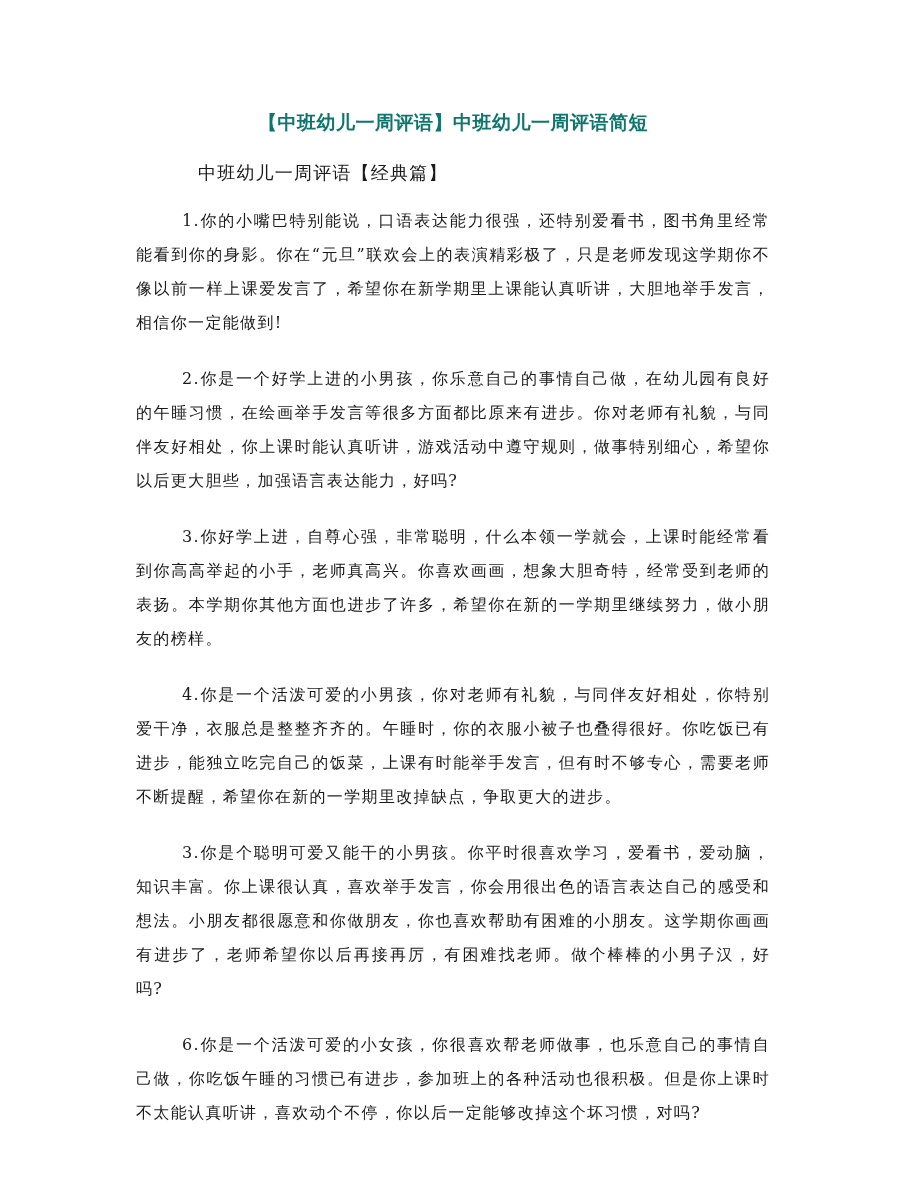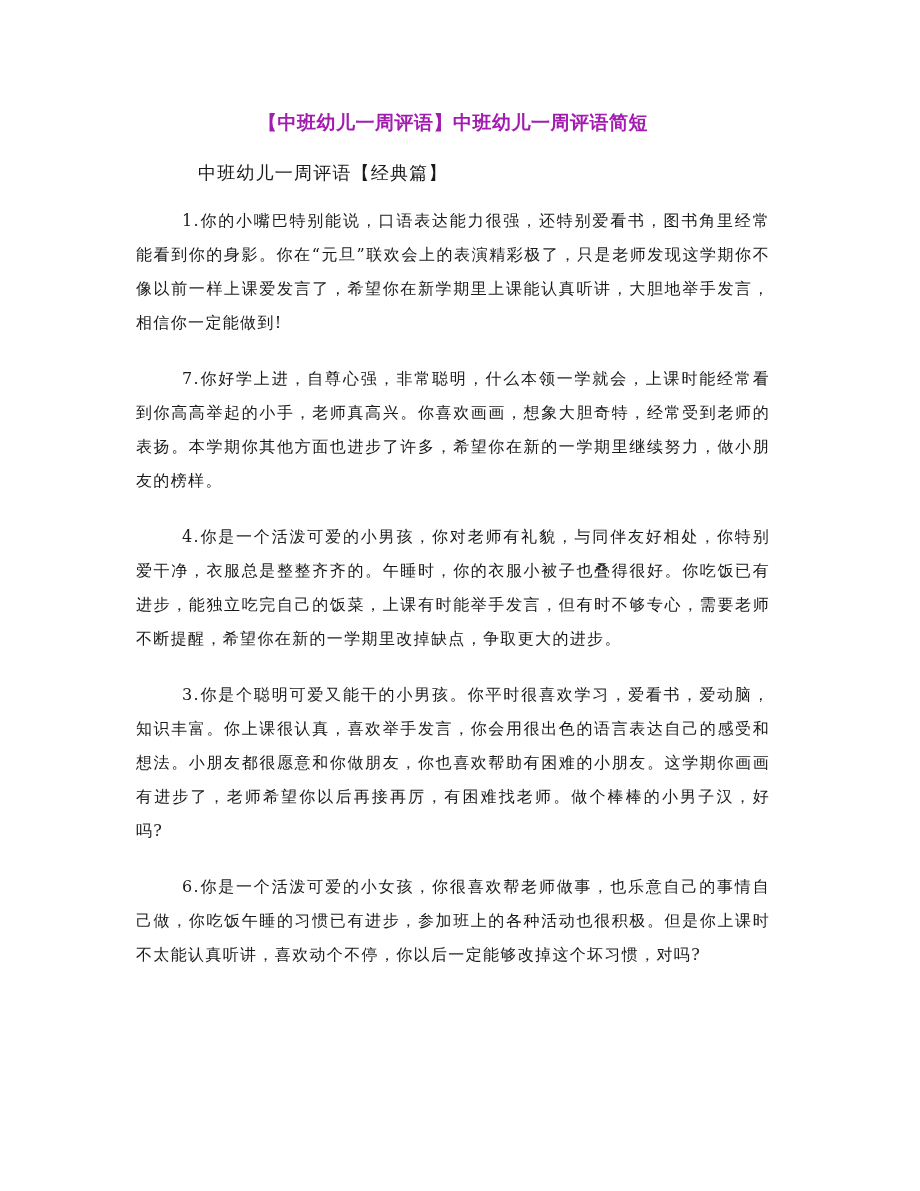--- a/index.html
+++ b/index.html
@@ -20,21 +20,21 @@
       left: 136px;
       width: 634px;
       top: 106px;
       text-align: center;
       font-family: "DejaVu Sans", "Liberation Sans", sans-serif;
       font-weight: bold;
       font-size: 19px;
       line-height: 32px;
       letter-spacing: 0.5px;
       margin: 0;
-      color: #a21caf;
+      color: #0f766e;
     }
     .section-heading {
       position: absolute;
       left: 152px;
       top: 157px;
       width: 634px;
       font-size: 18px;
       line-height: 31px;
       text-indent: 46px;
       margin: 0;
@@ -60,17 +60,18 @@
   </style>
 </head>
 <body>
 
 <h1 class="doc-title">【中班幼儿一周评语】中班幼儿一周评语简短</h1>
 
 <p class="section-heading">中班幼儿一周评语【经典篇】</p>
 
 <div class="body-text">
   <p class="para">1.你的小嘴巴特别能说，口语表达能力很强，还特别爱看书，图书角里经常能看到你的身影。你在“元旦”联欢会上的表演精彩极了，只是老师发现这学期你不像以前一样上课爱发言了，希望你在新学期里上课能认真听讲，大胆地举手发言，相信你一定能做到!</p>
-  <p class="para">7.你好学上进，自尊心强，非常聪明，什么本领一学就会，上课时能经常看到你高高举起的小手，老师真高兴。你喜欢画画，想象大胆奇特，经常受到老师的表扬。本学期你其他方面也进步了许多，希望你在新的一学期里继续努力，做小朋友的榜样。</p>
+  <p class="para">2.你是一个好学上进的小男孩，你乐意自己的事情自己做，在幼儿园有良好的午睡习惯，在绘画举手发言等很多方面都比原来有进步。你对老师有礼貌，与同伴友好相处，你上课时能认真听讲，游戏活动中遵守规则，做事特别细心，希望你以后更大胆些，加强语言表达能力，好吗?</p>
+  <p class="para">3.你好学上进，自尊心强，非常聪明，什么本领一学就会，上课时能经常看到你高高举起的小手，老师真高兴。你喜欢画画，想象大胆奇特，经常受到老师的表扬。本学期你其他方面也进步了许多，希望你在新的一学期里继续努力，做小朋友的榜样。</p>
   <p class="para">4.你是一个活泼可爱的小男孩，你对老师有礼貌，与同伴友好相处，你特别爱干净，衣服总是整整齐齐的。午睡时，你的衣服小被子也叠得很好。你吃饭已有进步，能独立吃完自己的饭菜，上课有时能举手发言，但有时不够专心，需要老师不断提醒，希望你在新的一学期里改掉缺点，争取更大的进步。</p>
   <p class="para">3.你是个聪明可爱又能干的小男孩。你平时很喜欢学习，爱看书，爱动脑，知识丰富。你上课很认真，喜欢举手发言，你会用很出色的语言表达自己的感受和想法。小朋友都很愿意和你做朋友，你也喜欢帮助有困难的小朋友。这学期你画画有进步了，老师希望你以后再接再厉，有困难找老师。做个棒棒的小男子汉，好吗?</p>
   <p class="para">6.你是一个活泼可爱的小女孩，你很喜欢帮老师做事，也乐意自己的事情自己做，你吃饭午睡的习惯已有进步，参加班上的各种活动也很积极。但是你上课时不太能认真听讲，喜欢动个不停，你以后一定能够改掉这个坏习惯，对吗?</p>
 </div>
 
 </body></html>

